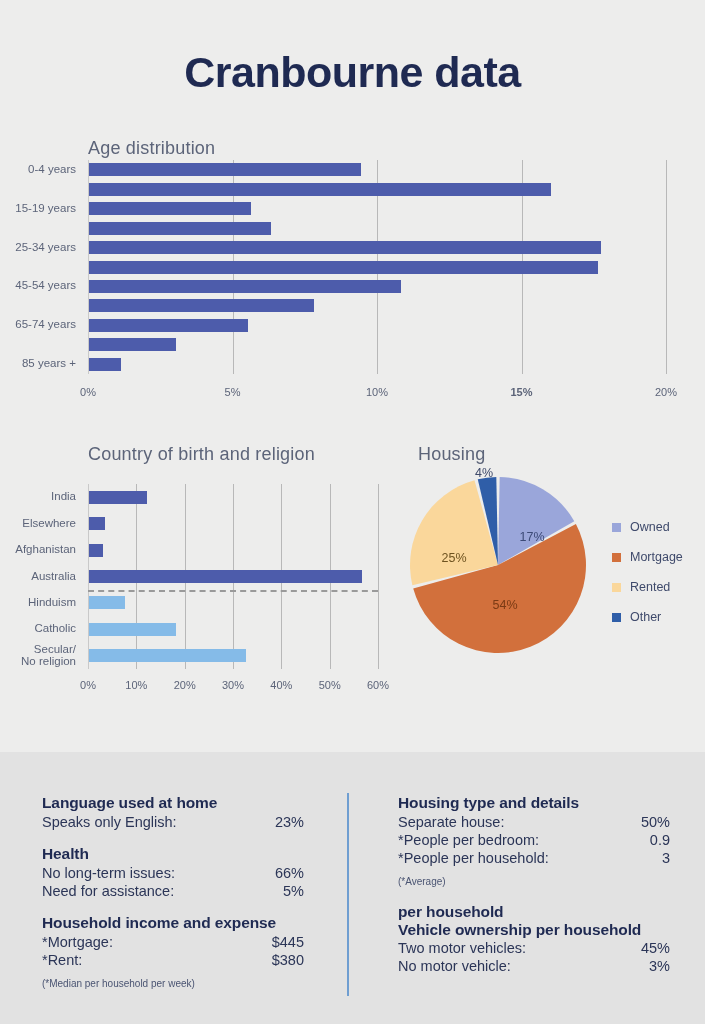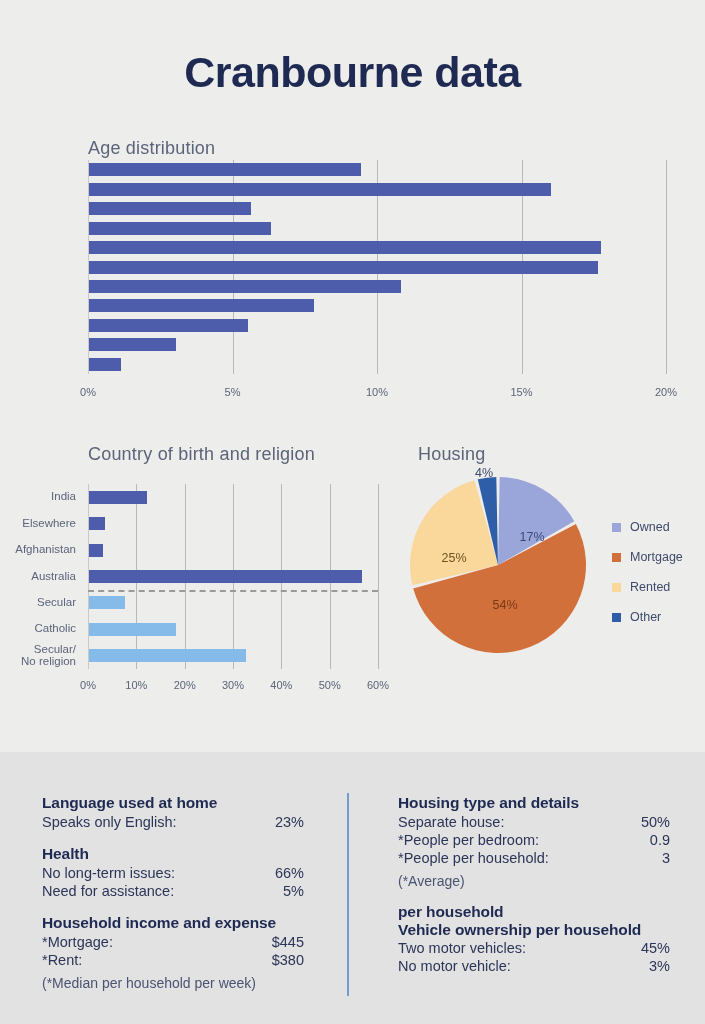--- a/index.html
+++ b/index.html
@@ -84,33 +84,41 @@
   .col-left{left:42px;top:794px;width:262px;}
   .col-right{left:398px;top:794px;width:272px;}
   .sec-head{
     font-weight:bold;font-size:15.5px;color:#1f2a52;
     margin-bottom:1px;letter-spacing:-0.1px;
   }
   .sec-head.tight{line-height:17px;}
   .row{display:flex;justify-content:space-between;align-items:baseline;line-height:18px;}
   .row .k{white-space:nowrap;}
   .row .v{white-space:nowrap;text-align:right;}
-  .note{font-size:14px;color:#4a5472;line-height:15px;}
+  .note{font-size:10px;color:#4a5472;line-height:15px;}
   .gap{height:14px;}
   .gap-sm{height:7px;}
 </style>
 </head>
 <body>
 
 <div class="page">
 
   <div class="title">Cranbourne data</div>
 
   <div id="age-chart">
     <div class="chart-title" style="left:88px;top:-22px;">Age distribution</div>
+    <div class="age-labels">
+        <div class="age-label" style="top: 2.72727px;">0-4 years</div>
+        <div class="age-label" style="top: 41.6364px;">15-19 years</div>
+        <div class="age-label" style="top: 80.5455px;">25-34 years</div>
+        <div class="age-label" style="top: 119.455px;">45-54 years</div>
+        <div class="age-label" style="top: 158.364px;">65-74 years</div>
+        <div class="age-label" style="top: 197.273px;">85 years +</div>
+      </div>
     <div class="age-plot">
       <div class="axis-left"></div>
     <div class="grid-v" style="left: 144.5px; height: 214px;"></div>
         <div class="grid-v" style="left: 289px; height: 214px;"></div>
         <div class="grid-v" style="left: 433.5px; height: 214px;"></div>
         <div class="grid-v" style="left: 578px; height: 214px;"></div>
         <div class="bar-dark" style="left: 1px; top: 3.22727px; width: 271.66px;"></div>
         <div class="bar-dark" style="left: 1px; top: 22.6818px; width: 462.4px;"></div>
         <div class="bar-dark" style="left: 1px; top: 42.1364px; width: 161.84px;"></div>
         <div class="bar-dark" style="left: 1px; top: 61.5909px; width: 182.07px;"></div>
@@ -119,33 +127,33 @@
         <div class="bar-dark" style="left: 1px; top: 119.955px; width: 312.12px;"></div>
         <div class="bar-dark" style="left: 1px; top: 139.409px; width: 225.42px;"></div>
         <div class="bar-dark" style="left: 1px; top: 158.864px; width: 158.95px;"></div>
         <div class="bar-dark" style="left: 1px; top: 178.318px; width: 86.7px;"></div>
         <div class="bar-dark" style="left: 1px; top: 197.773px; width: 31.79px;"></div>
       </div>
     <div id="age-xticks">
         <div class="xtick" style="left: 88px; top: 226px;">0%</div>
         <div class="xtick" style="left: 232.5px; top: 226px;">5%</div>
         <div class="xtick" style="left: 377px; top: 226px;">10%</div>
-        <div class="xtick" style="left: 521.5px; top: 226px;">15%</div>
+        <div class="xtick" style="left: 521.5px; top: 226px; font-weight: bold;">15%</div>
         <div class="xtick" style="left: 666px; top: 226px;">20%</div>
       </div>
   </div>
 
   <div id="cob-chart">
     <div class="chart-title" style="left:88px;top:4px;">Country of birth and religion</div>
     <div class="cob-labels">
         <div class="cob-label" style="top: 6.21429px;">India</div>
         <div class="cob-label" style="top: 32.6429px;">Elsewhere</div>
         <div class="cob-label" style="top: 59.0714px;">Afghanistan</div>
         <div class="cob-label" style="top: 85.5px;">Australia</div>
-        <div class="cob-label" style="top: 111.929px;">Secular</div>
+        <div class="cob-label" style="top: 111.929px;">Hinduism</div>
         <div class="cob-label" style="top: 138.357px;">Catholic</div>
         <div class="cob-label" style="top: 158.786px;">
           <div>Secular/</div>
           <div>No religion</div>
         </div>
       </div>
     <div class="cob-plot">
       <div class="axis-left" style="height:185px;"></div>
     <div class="grid-v" style="left: 48.3333px; height: 185px;"></div>
         <div class="grid-v" style="left: 96.6667px; height: 185px;"></div>

